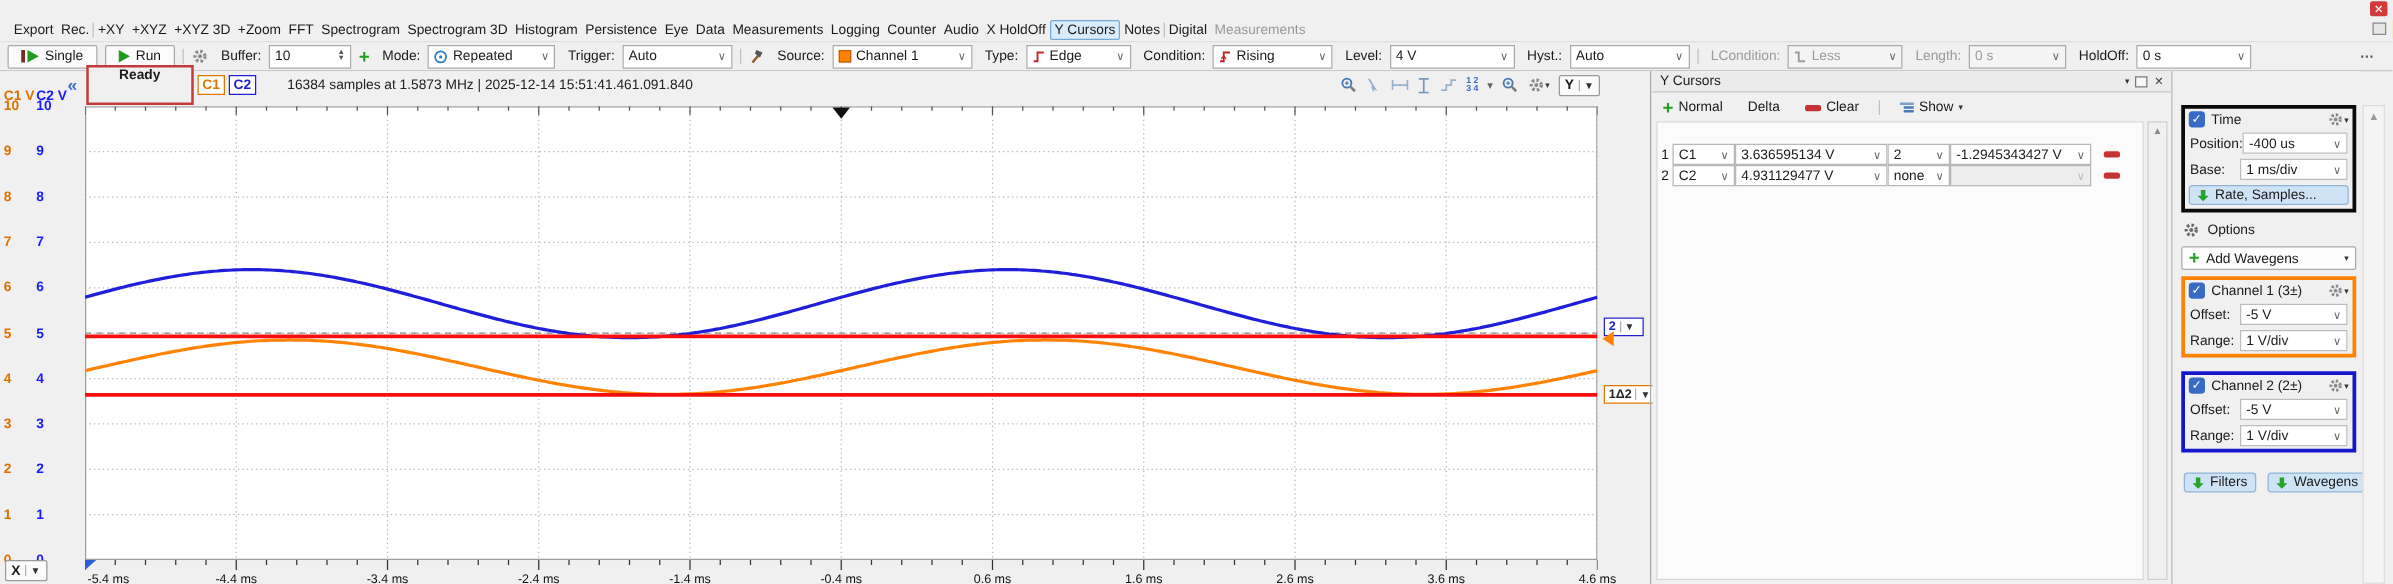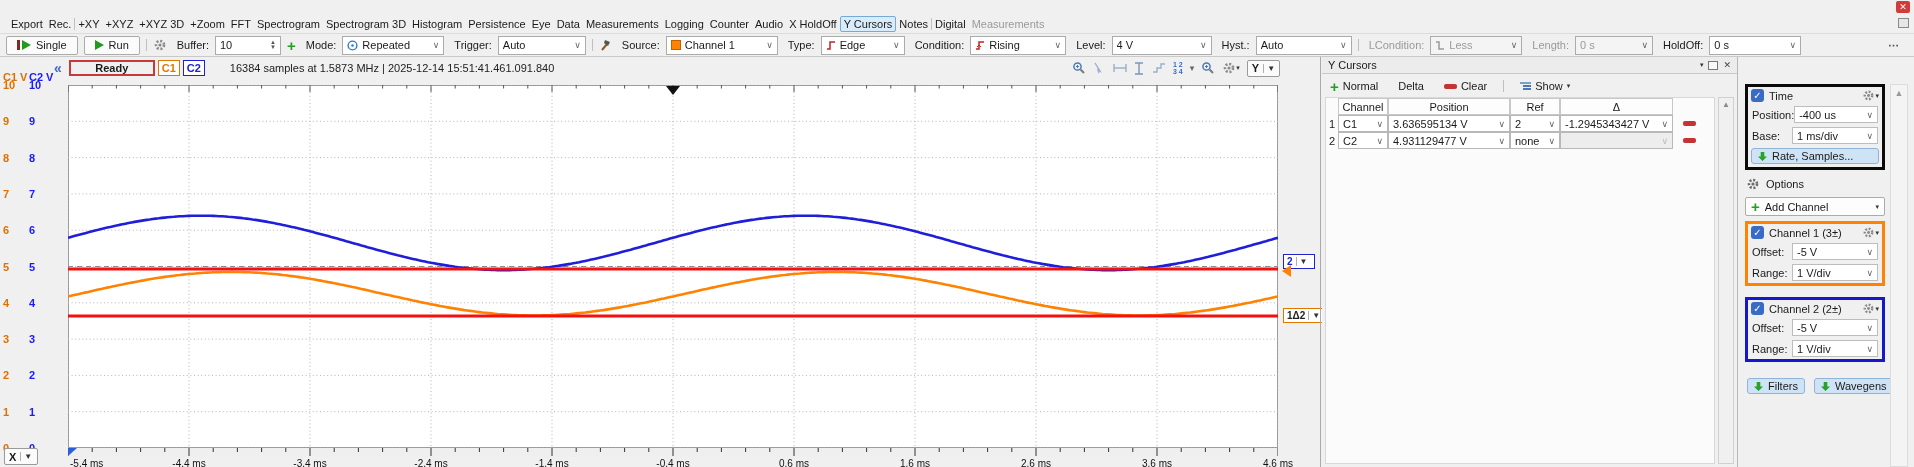--- a/index.html
+++ b/index.html
@@ -36,21 +36,21 @@
 .dd.disabled { background:#f4f4f4; color:#9a9a9a; }
 .spin { display:flex; align-items:center; background:#fff; border:1px solid #ababab; height:19px; width:66px; padding:0 4px; }
 .spin .arrows { margin-left:auto; display:flex; flex-direction:column; line-height:5px; font-size:6px; color:#555; }
 .plus { color:#22a022; font-weight:bold; font-size:15px; }
 .swatch-orange { width:10px; height:10px; background:#ff8200; border:1px solid #c06000; }
 #overflow-dots { margin-left:auto; color:#555; font-weight:bold; letter-spacing:1px; padding-right:8px; }
 
 #scope { position:absolute; left:0; top:57px; width:1322px; height:410px; background:#f0f0f0; }
 #statusbar { position:absolute; left:0; top:0; width:100%; height:22px; display:flex; align-items:center; gap:3px; padding-left:54px; }
 #chev { color:#3a6bd0; font-weight:bold; font-size:14px; margin-right:4px; }
-#ready { border:2px solid #c53b3b; background:#f0f0f0; width:86px; height:16px; text-align:center;
+#ready { border:2px solid #c53b3b; background:#f0f0f0; width:86px; height:32px; text-align:center;
   line-height:13px; font-weight:bold; }
 .badge { width:22px; height:16px; text-align:center; line-height:14px; font-weight:bold; background:#fff; }
 #c1badge { border:1px solid #e07800; color:#e07800; }
 #c2badge { border:1px solid #2222cc; color:#2222cc; }
 #acqinfo { margin-left:22px; color:#222; white-space:nowrap; }
 #plot-tools { position:absolute; left:1072px; top:2px; height:18px; display:flex; align-items:center; gap:7px; }
 .ticon { display:inline-flex; align-items:center; }
 #y-selector, #x-selector { display:flex; align-items:center; background:#fbfbfb; border:1px solid #9a9a9a;
   border-radius:2px; height:17px; padding:0 4px; gap:4px; font-weight:bold; }
 .mini-caret { font-size:8px; color:#333; border-left:1px solid #b0b0b0; padding-left:3px; font-weight:normal; }
@@ -538,27 +538,20 @@
       <span class="listicon">
           <i></i>
           <i></i>
           <i></i>
         </span>
       <span>Show</span>
       <span class="gcaret">▾</span>
     </span>
   </div>
   <div id="yc-body"></div>
-  <div class="yc-row" style="left:4px; top:41px;">
-    <span class="yc-cell yc-head num" style="border:none; background:none;"></span>
-    <span class="yc-cell yc-head w-ch">Channel</span>
-    <span class="yc-cell yc-head w-pos">Position</span>
-    <span class="yc-cell yc-head w-ref">Ref</span>
-    <span class="yc-cell yc-head w-del">Δ</span>
-  </div>
   <div class="yc-row" style="left:4px; top:58px;">
     <span class="yc-cell num">1</span>
     <span class="yc-cell w-ch">
       <span class="grow">C1</span>
       <span class="chev">∨</span>
     </span>
     <span class="yc-cell w-pos">
       <span class="grow">3.636595134 V</span>
       <span class="chev">∨</span>
     </span>
@@ -635,21 +628,21 @@
   </div>
   <div id="options-row">
     <svg class="inline" width="14" height="14" viewBox="0 0 14 14">
         <circle cx="7" cy="7" r="4" fill="none" stroke="#6a6a6a" stroke-width="2.6" stroke-dasharray="2 1.7"></circle>
         <circle cx="7" cy="7" r="1.6" fill="#6a6a6a"></circle>
       </svg>
     <span>Options</span>
   </div>
   <div id="add-channel">
     <span class="plus">+</span>
-    <span>Add Channel</span>
+    <span>Add Wavegens</span>
     <span class="gcaret" style="margin-left:auto">▾</span>
   </div>
   <div id="ch1-panel" class="spanel">
     <div class="phead">
       <span class="checkbox">✓</span>
       <span>Channel 1 (3±)</span>
       <span class="gearbox">
         <svg class="inline" width="13" height="13" viewBox="0 0 14 14">
             <circle cx="7" cy="7" r="4" fill="none" stroke="#8a8a8a" stroke-width="2.6" stroke-dasharray="2 1.7"></circle>
             <circle cx="7" cy="7" r="1.6" fill="#8a8a8a"></circle>

